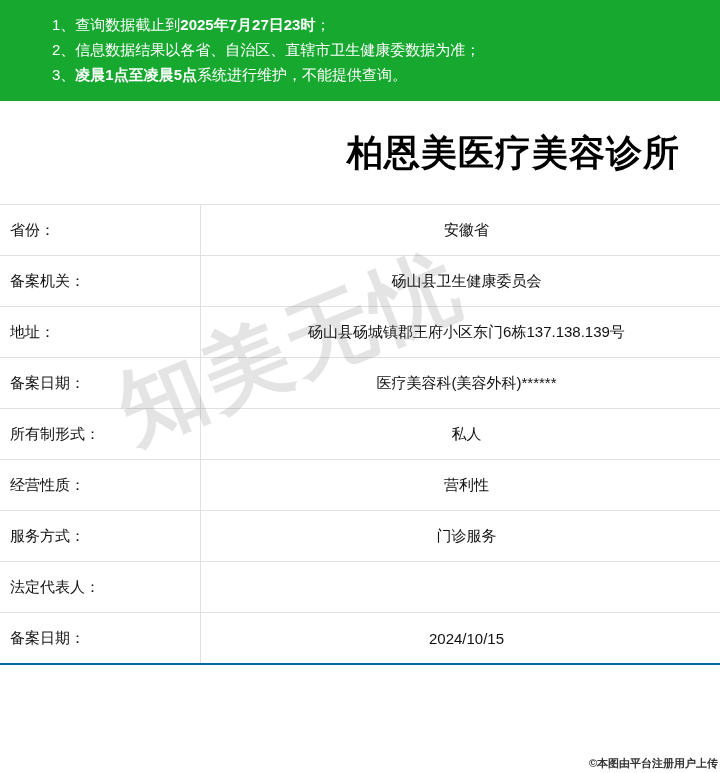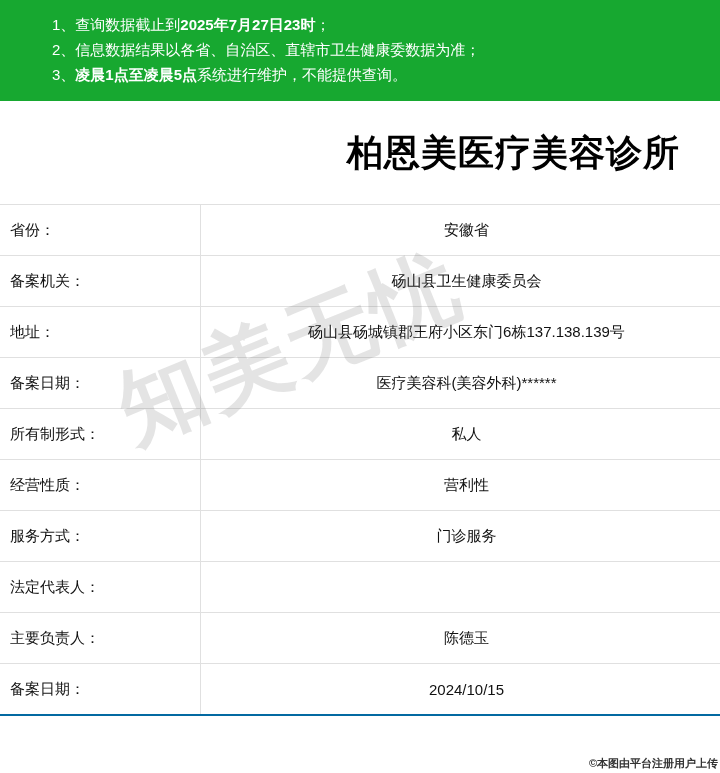--- a/index.html
+++ b/index.html
@@ -182,24 +182,20 @@
     </tr>
     <tr>
       <td class="cell-label">服务方式：</td>
       <td class="cell-value">门诊服务</td>
     </tr>
     <tr>
       <td class="cell-label">法定代表人：</td>
       <td class="cell-value"></td>
     </tr>
     <tr>
-      <td class="cell-label">主要负责人：</td>
-      <td class="cell-value">陈德玉</td>
-    </tr>
-    <tr>
       <td class="cell-label">备案日期：</td>
       <td class="cell-value">2024/10/15</td>
     </tr>
   </tbody>
 </table>
 
 <div class="footer">
   
 </div>
 

